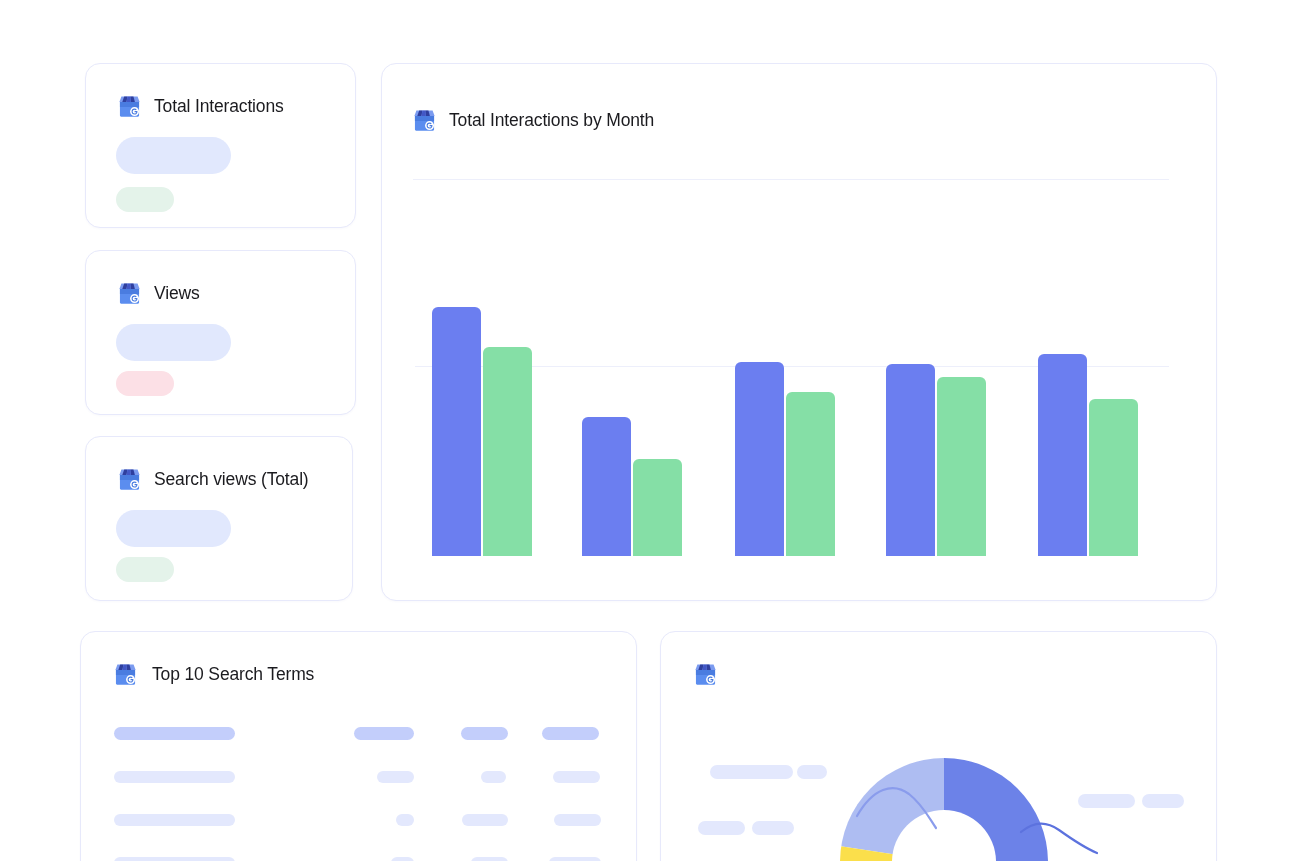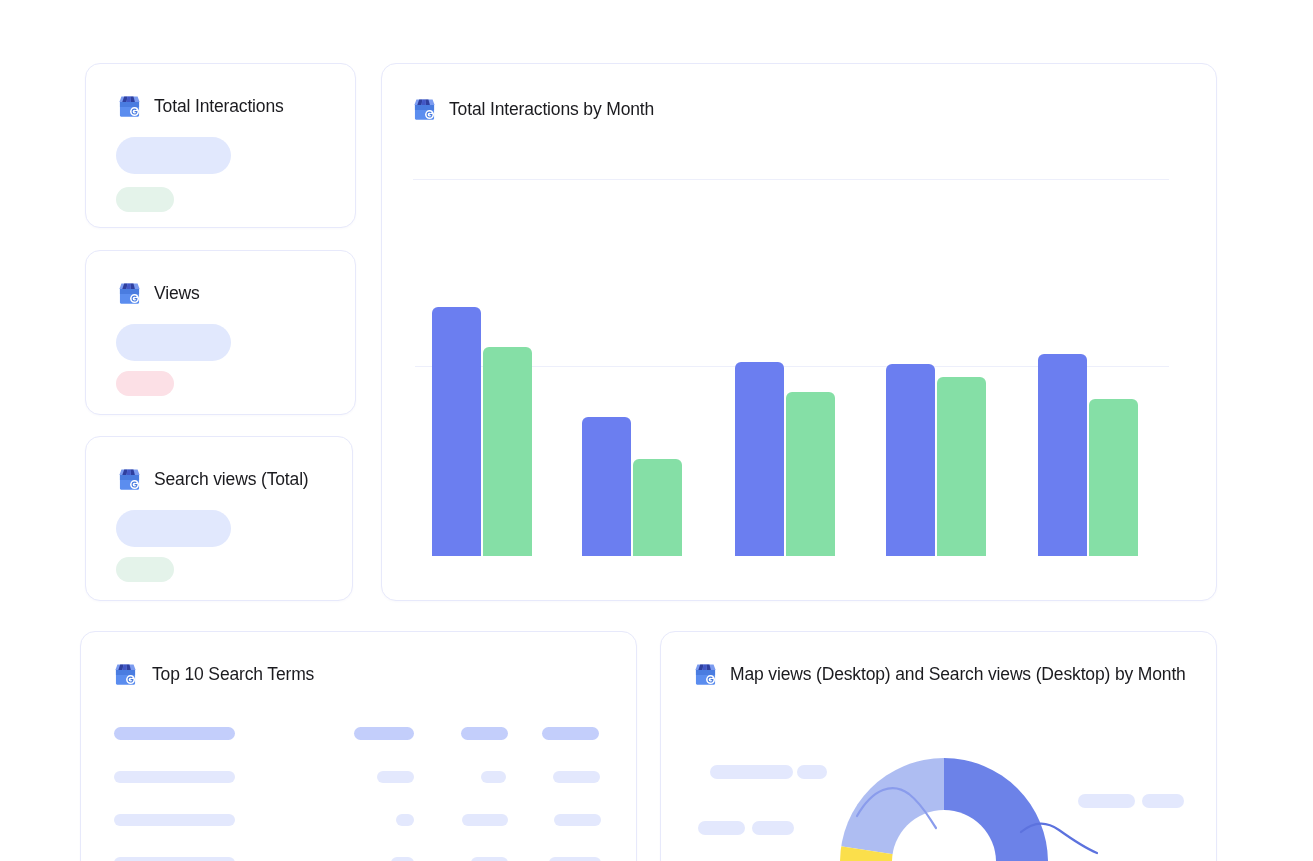--- a/index.html
+++ b/index.html
@@ -148,21 +148,21 @@
         <circle cx="33" cy="33" r="8" fill="#ffffff"></circle>
         <path d="M33 29.6c1 0 1.8.35 2.45.95l1.32-1.33A5.3 5.3 0 0 0 33 27.7a5.3 5.3 0 1 0 0 10.6c3.06 0 5.08-2.15 5.08-5.17 0-.37-.04-.66-.1-.96H33v1.93h2.98c-.13.8-.9 2.3-2.98 2.3a3.4 3.4 0 1 1 0-6.8z" fill="#4a7ce0"></path>
       </svg>
       <span class="card-title">Search views (Total)</span>
     </div>
     <div class="skel big-blue" style="left:30px; top:73px; width:115px; height:37px;"></div>
     <div class="skel green" style="left:30px; top:120px; width:58px; height:25px;"></div>
   </div>
 
   <div class="card" style="left:381px; top:63px; width:836px; height:538px;">
-    <div class="card-header" style="left:29px; top:32px;">
+    <div class="card-header" style="left:29px; top:43px;">
       <svg class="gbp-icon" viewBox="0 0 48 48">
         <path d="M7 16h34v24a2 2 0 0 1-2 2H9a2 2 0 0 1-2-2z" fill="#5b8def"></path>
         <path d="M7 16h34v9H7z" fill="#4a7ce0"></path>
         <path d="M9.6 6h28.8l3.6 10H6z" fill="#7b9bf0"></path>
         <path d="M14.6 6h5.6l-1.6 10h-7.4z" fill="#2f3f9e"></path>
         <path d="M25.4 6H31l2.6 10h-7.4z" fill="#2f3f9e"></path>
         <path d="M20.2 6h5.2l0.8 10h-7.2z" fill="#4257c6"></path>
         <circle cx="33" cy="33" r="8" fill="#ffffff"></circle>
         <path d="M33 29.6c1 0 1.8.35 2.45.95l1.32-1.33A5.3 5.3 0 0 0 33 27.7a5.3 5.3 0 1 0 0 10.6c3.06 0 5.08-2.15 5.08-5.17 0-.37-.04-.66-.1-.96H33v1.93h2.98c-.13.8-.9 2.3-2.98 2.3a3.4 3.4 0 1 1 0-6.8z" fill="#4a7ce0"></path>
       </svg>
@@ -230,21 +230,20 @@
       <svg class="gbp-icon" viewBox="0 0 48 48">
         <path d="M7 16h34v24a2 2 0 0 1-2 2H9a2 2 0 0 1-2-2z" fill="#5b8def"></path>
         <path d="M7 16h34v9H7z" fill="#4a7ce0"></path>
         <path d="M9.6 6h28.8l3.6 10H6z" fill="#7b9bf0"></path>
         <path d="M14.6 6h5.6l-1.6 10h-7.4z" fill="#2f3f9e"></path>
         <path d="M25.4 6H31l2.6 10h-7.4z" fill="#2f3f9e"></path>
         <path d="M20.2 6h5.2l0.8 10h-7.2z" fill="#4257c6"></path>
         <circle cx="33" cy="33" r="8" fill="#ffffff"></circle>
         <path d="M33 29.6c1 0 1.8.35 2.45.95l1.32-1.33A5.3 5.3 0 0 0 33 27.7a5.3 5.3 0 1 0 0 10.6c3.06 0 5.08-2.15 5.08-5.17 0-.37-.04-.66-.1-.96H33v1.93h2.98c-.13.8-.9 2.3-2.98 2.3a3.4 3.4 0 1 1 0-6.8z" fill="#4a7ce0"></path>
       </svg>
-      <span class="card-title">Map views (Desktop) and Search views (Desktop) by Month</span>
     </div>
 
     <div class="donut-wrap" style="left:0px; top:0px; width:557px; height:260px;">
       <svg width="557" height="260" viewBox="0 0 557 260">
         <defs>
           <mask id="donut-mask">
             <rect x="0" y="0" width="557" height="260" fill="black"></rect>
             <circle cx="283" cy="230" r="104" fill="white"></circle>
             <circle cx="283" cy="230" r="52" fill="black"></circle>
           </mask>

